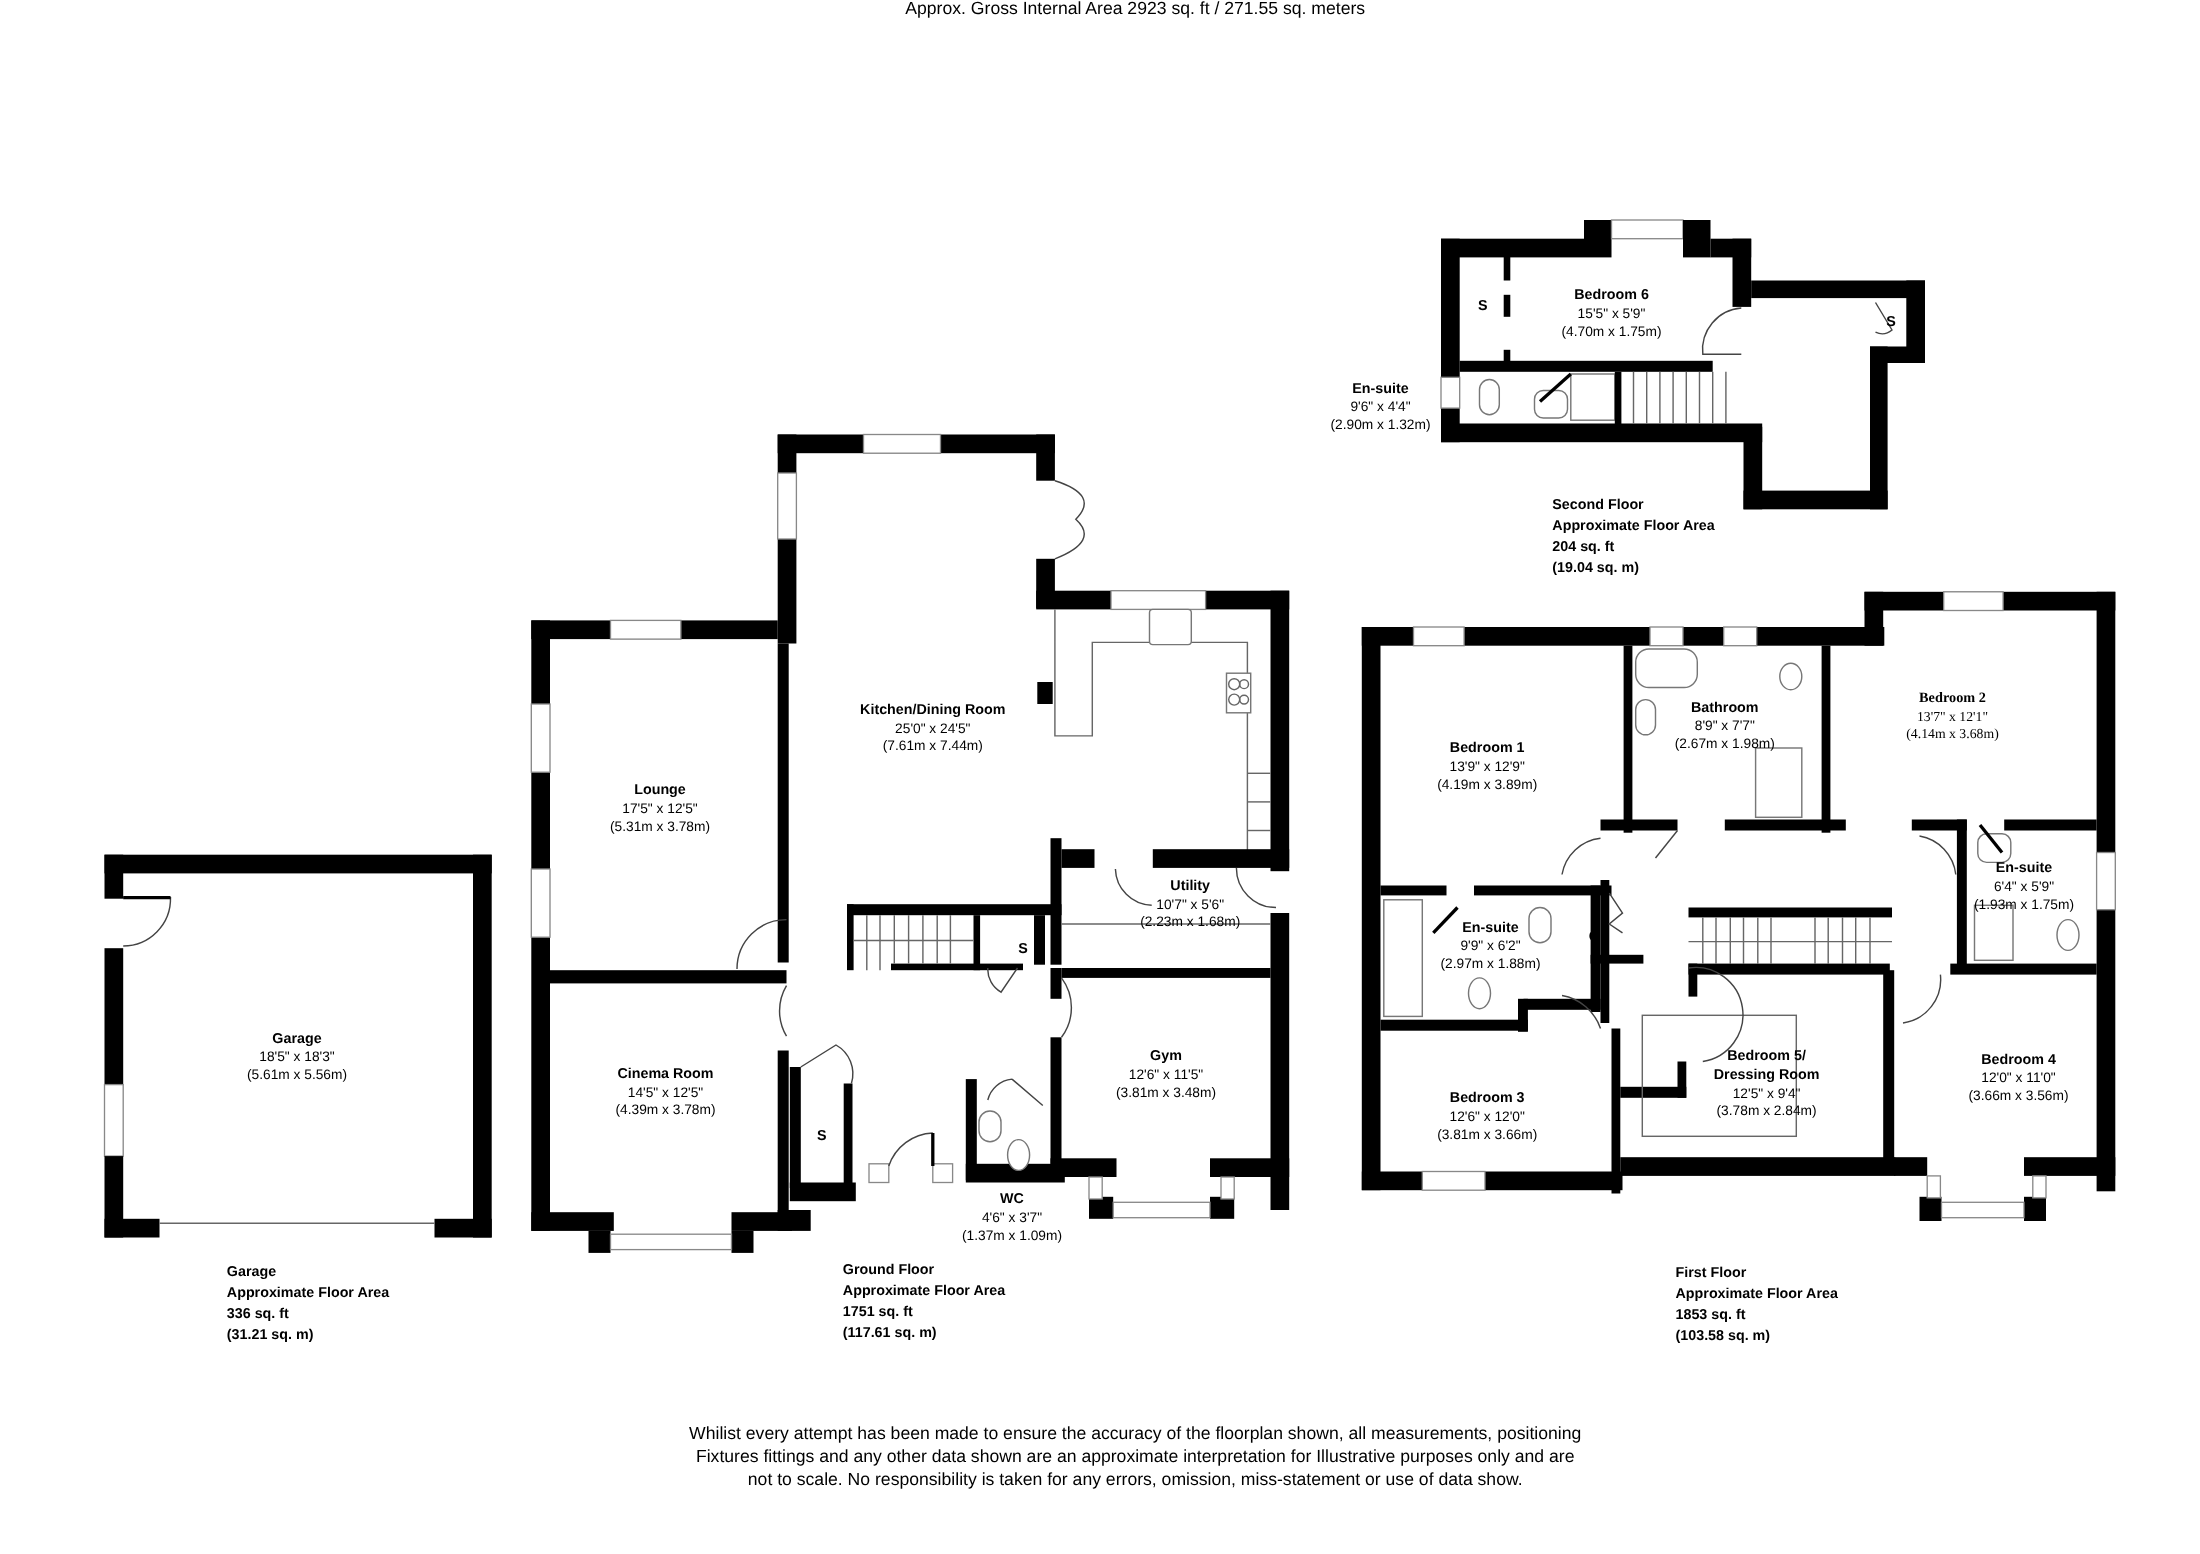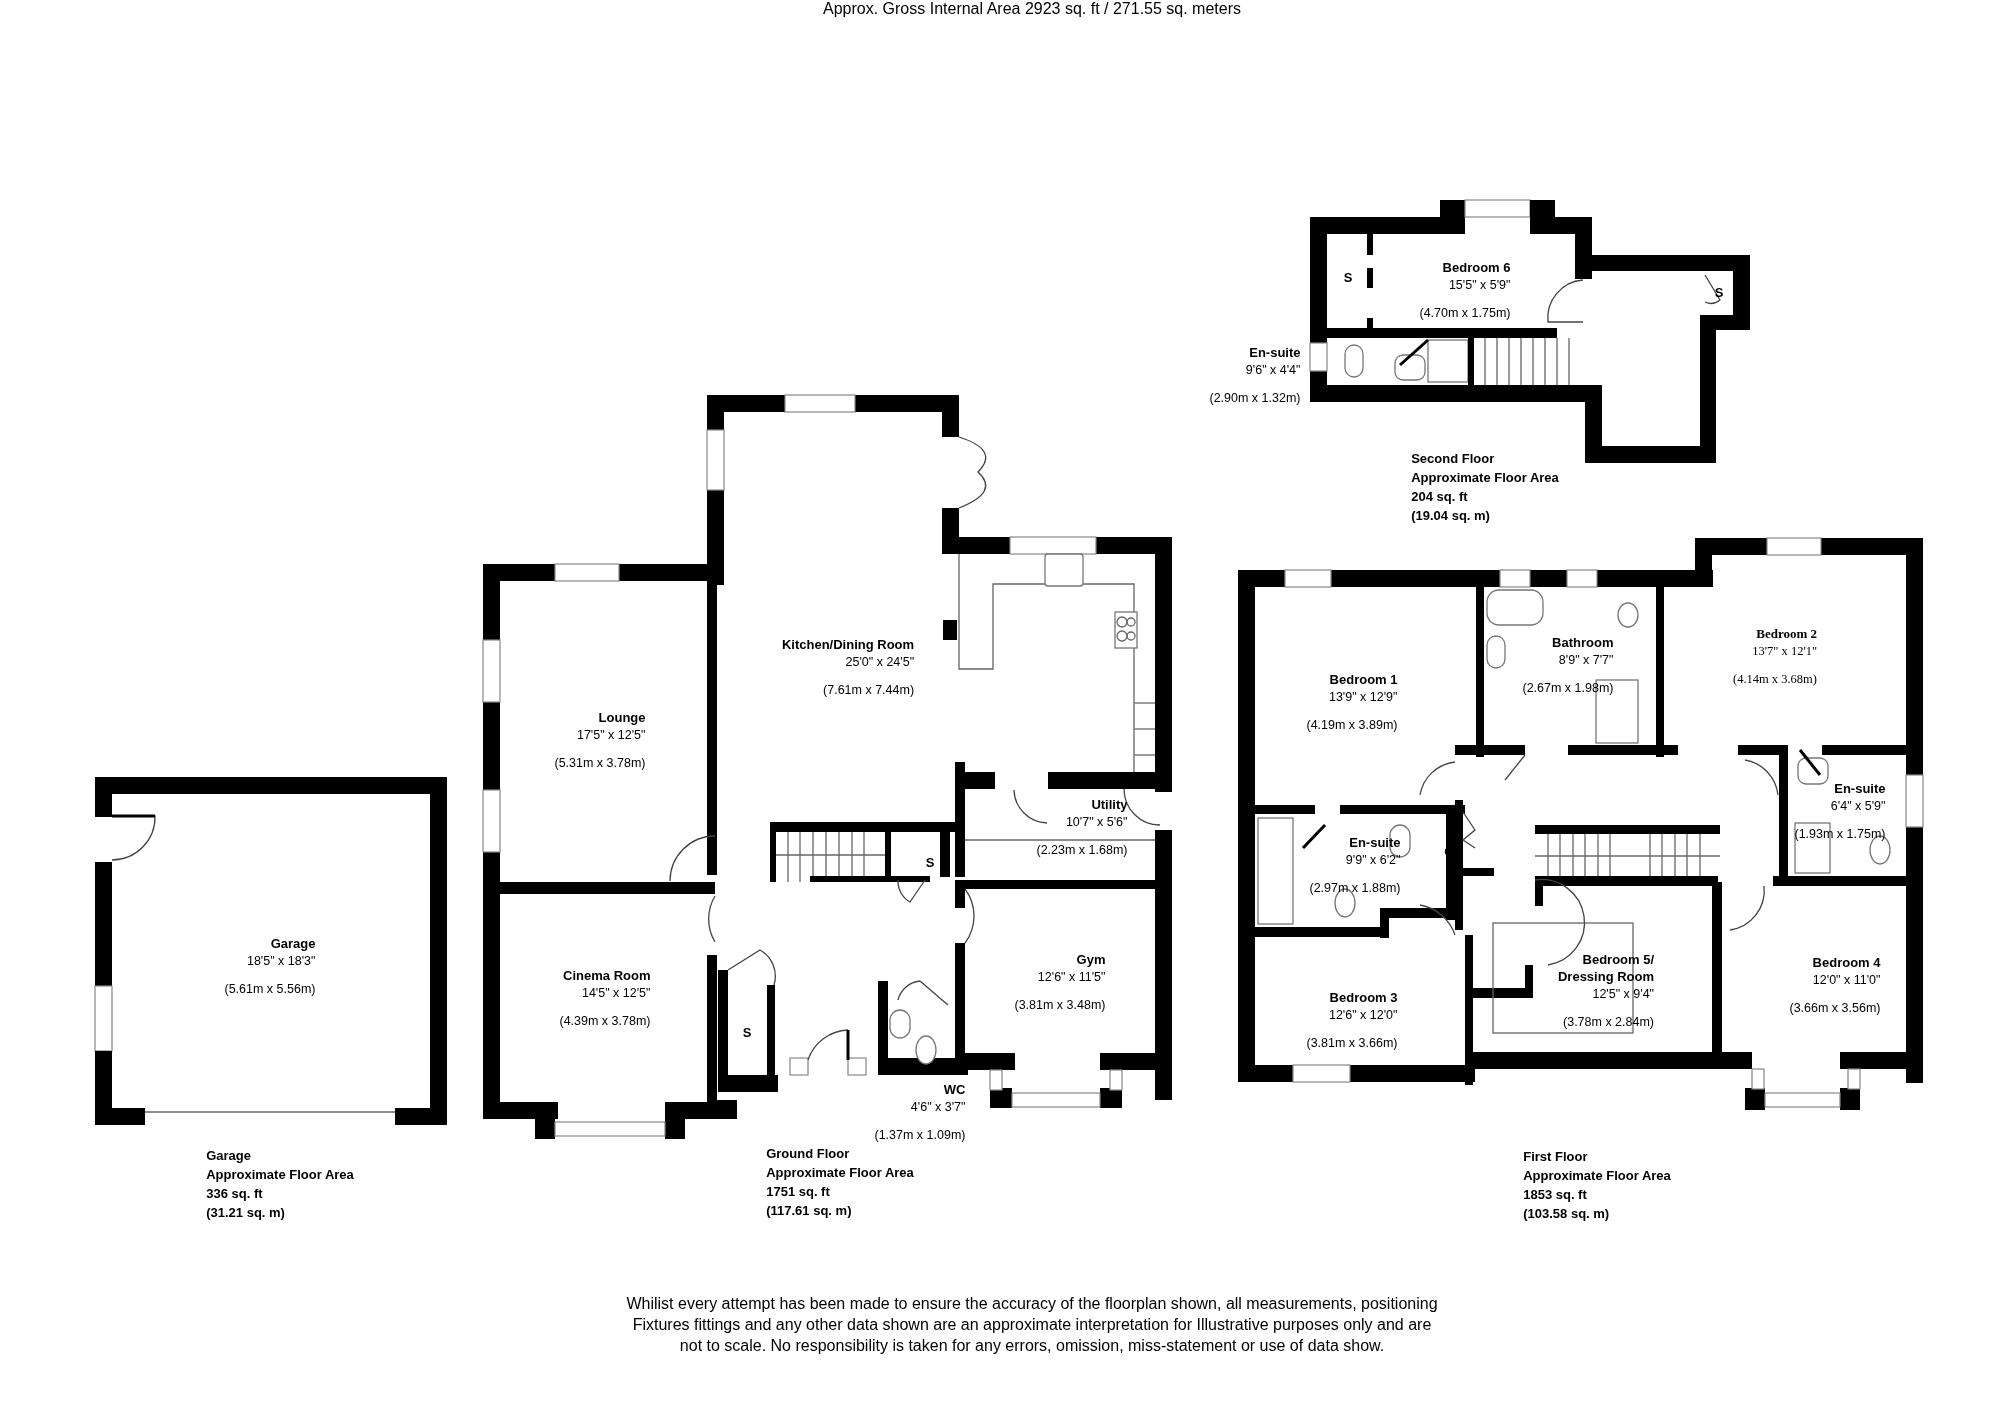--- a/index.html
+++ b/index.html
@@ -4,24 +4,24 @@
 <style>
   html,body{margin:0;padding:0;background:#ffffff;}
   body{width:2000px;height:1413px;position:relative;overflow:hidden;font-family:"Liberation Sans",sans-serif;color:#000;}
   svg.plan{position:absolute;left:0;top:0;width:2000px;height:1413px;}
   .w{fill:#000;}
   .win{fill:#fff;stroke:#888;stroke-width:1.2;}
   .thin{fill:none;stroke:#666;stroke-width:1.3;}
   .door{fill:none;stroke:#444;stroke-width:1.3;}
   .leaf{stroke:#000;stroke-width:3;}
   .fix{fill:#fff;stroke:#777;stroke-width:1.3;}
-  .lbl{position:absolute;text-align:right;transform:translateX(-50%);white-space:nowrap;line-height:1.3;}
+  .lbl{position:absolute;text-align:center;transform:translateX(-50%);white-space:nowrap;line-height:1.3;}
   .room-name{font-weight:bold;font-size:13px;display:block;}
   .room-dim{font-size:12.5px;display:block;}
-  .room-m{font-size:12.5px;display:block;margin-top:12px;}
+  .room-m{font-size:12.5px;display:block;}
   .floor-lbl{position:absolute;transform:translateX(-50%);font-weight:bold;font-size:13px;line-height:1.45;white-space:nowrap;}
   .s-lbl{position:absolute;font-weight:bold;font-size:13px;transform:translate(-50%,-50%);}
   .footer{position:absolute;left:0;width:2000px;text-align:center;padding-left:32px;}
 </style>
 </head>
 <body>
 
 <svg class="plan" viewBox="0 0 2000 1413" xmlns="http://www.w3.org/2000/svg">
 
   <g>

